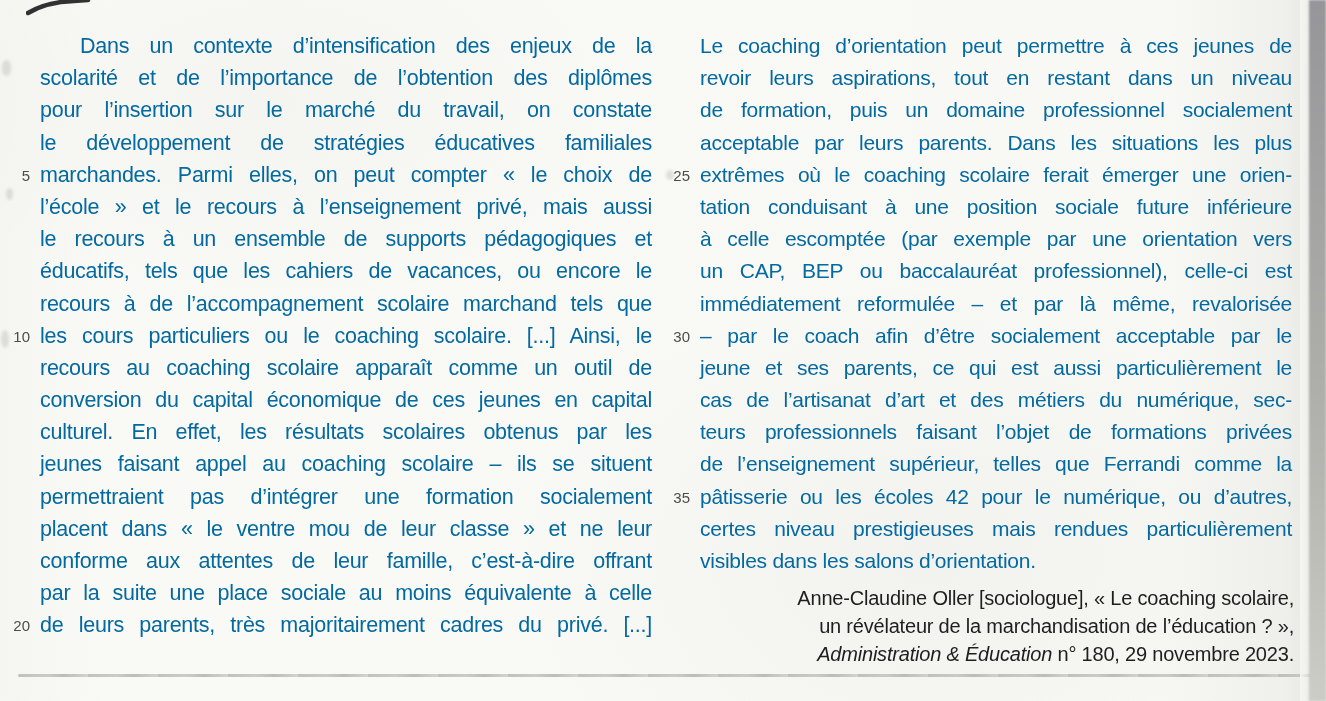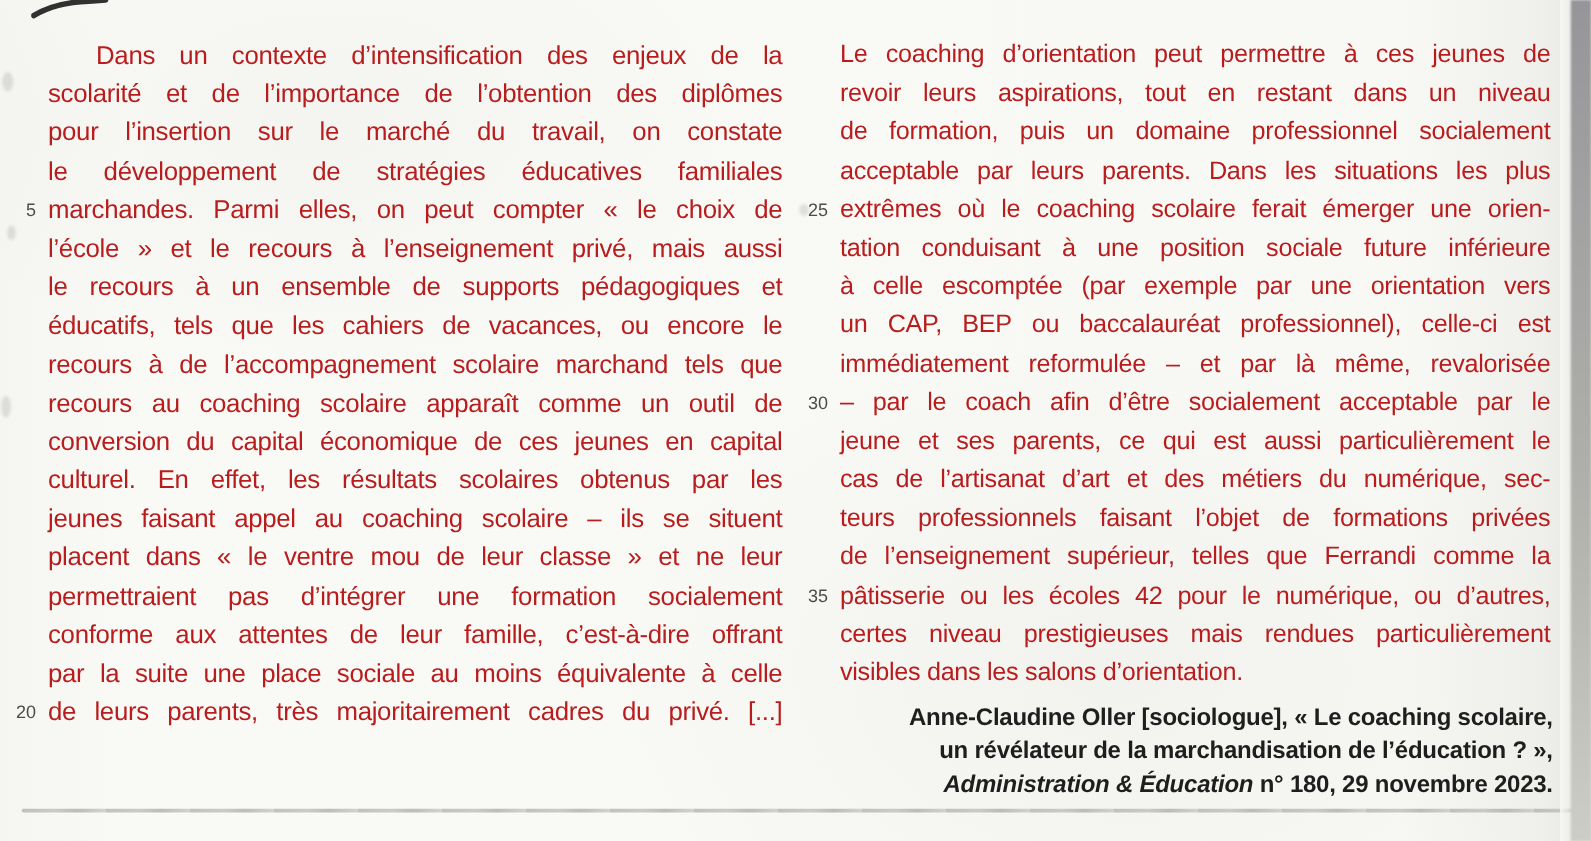--- a/index.html
+++ b/index.html
@@ -23,40 +23,39 @@
 
   .line { position: relative; height: 32.2px; overflow: visible; }
   .ltext {
     display: block;
     font-size: 21.5px;
     line-height: 32.2px;
     letter-spacing: -0.25px;
     text-align: justify;
     text-align-last: justify;
     white-space: nowrap;
-    color: #b91c1c;
+    color: #0369a1;
   }
   .col-right .ltext { font-size: 21px; }
   .no-just .ltext { text-align-last: left; }
   .indent .ltext { text-indent: 40px; }
   .lnum {
     position: absolute; left: -38px; top: 0;
     width: 28px; text-align: right;
     font-size: 15px; line-height: 34px;
     color: #4c4c4a;
   }
 
   
   .attribution {
     position: absolute; left: 700px; top: 584px; width: 594px;
     text-align: right;
     font-size: 20px; line-height: 28px;
     letter-spacing: -0.2px;
     color: #1e1e1e;
-    font-weight: bold;
   }
   .attribution .journal { font-style: italic; }
 
   
   .bottom-rule {
     position: absolute; left: 18px; top: 674px;
     width: 1296px; height: 3px;
     background: repeating-linear-gradient(90deg,
       #aeaeaa 0px, #bcbcb8 28px, #a8a8a4 46px, #c6c6c2 70px);
     opacity: 0.75;
@@ -134,42 +133,46 @@
       </div>
       <div class="line">
         <span class="lnum"></span>
         <span class="ltext">éducatifs, tels que les cahiers de vacances, ou encore le</span>
       </div>
       <div class="line">
         <span class="lnum"></span>
         <span class="ltext">recours à de l’accompagnement scolaire marchand tels que</span>
       </div>
       <div class="line">
+        <span class="lnum">10</span>
+        <span class="ltext">les cours particuliers ou le coaching scolaire. [...] Ainsi, le</span>
+      </div>
+      <div class="line">
         <span class="lnum"></span>
         <span class="ltext">recours au coaching scolaire apparaît comme un outil de</span>
       </div>
       <div class="line">
         <span class="lnum"></span>
         <span class="ltext">conversion du capital économique de ces jeunes en capital</span>
       </div>
       <div class="line">
         <span class="lnum"></span>
         <span class="ltext">culturel. En effet, les résultats scolaires obtenus par les</span>
       </div>
       <div class="line">
         <span class="lnum"></span>
         <span class="ltext">jeunes faisant appel au coaching scolaire – ils se situent</span>
       </div>
       <div class="line">
         <span class="lnum"></span>
+        <span class="ltext">permettraient pas d’intégrer une formation socialement</span>
+      </div>
+      <div class="line">
+        <span class="lnum"></span>
         <span class="ltext">placent dans « le ventre mou de leur classe » et ne leur</span>
-      </div>
-      <div class="line">
-        <span class="lnum"></span>
-        <span class="ltext">permettraient pas d’intégrer une formation socialement</span>
       </div>
       <div class="line">
         <span class="lnum"></span>
         <span class="ltext">conforme aux attentes de leur famille, c’est-à-dire offrant</span>
       </div>
       <div class="line">
         <span class="lnum"></span>
         <span class="ltext">par la suite une place sociale au moins équivalente à celle</span>
       </div>
       <div class="line">

